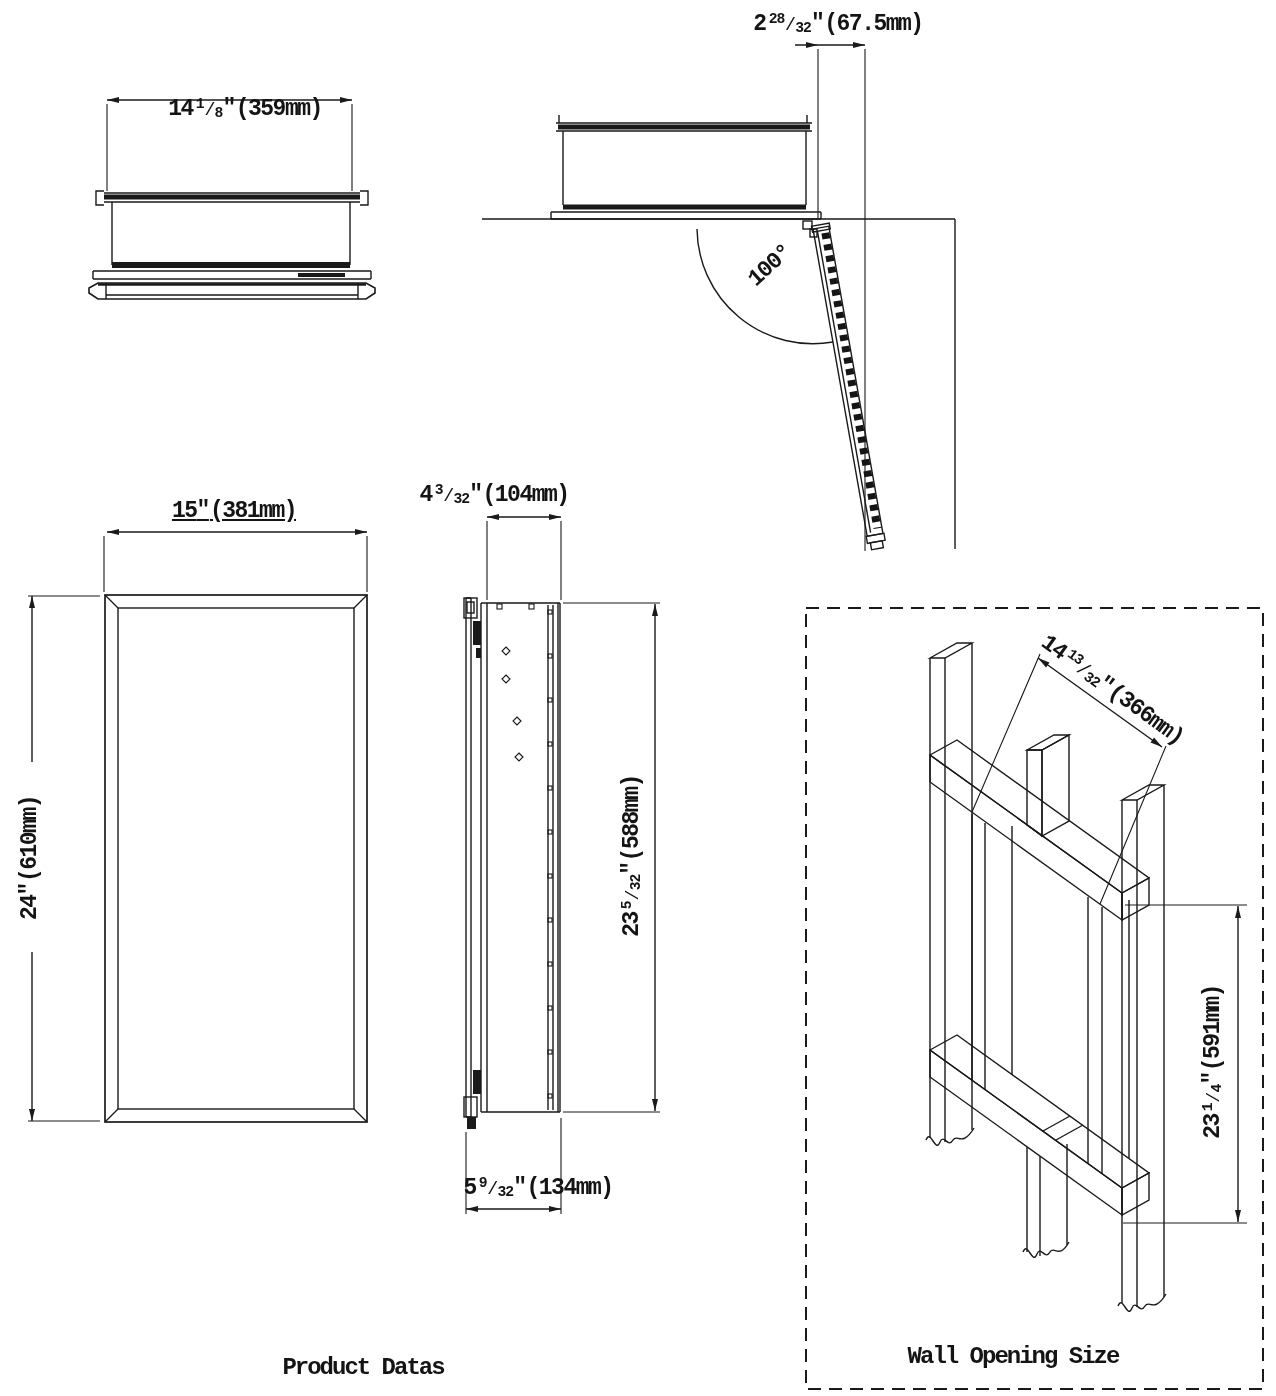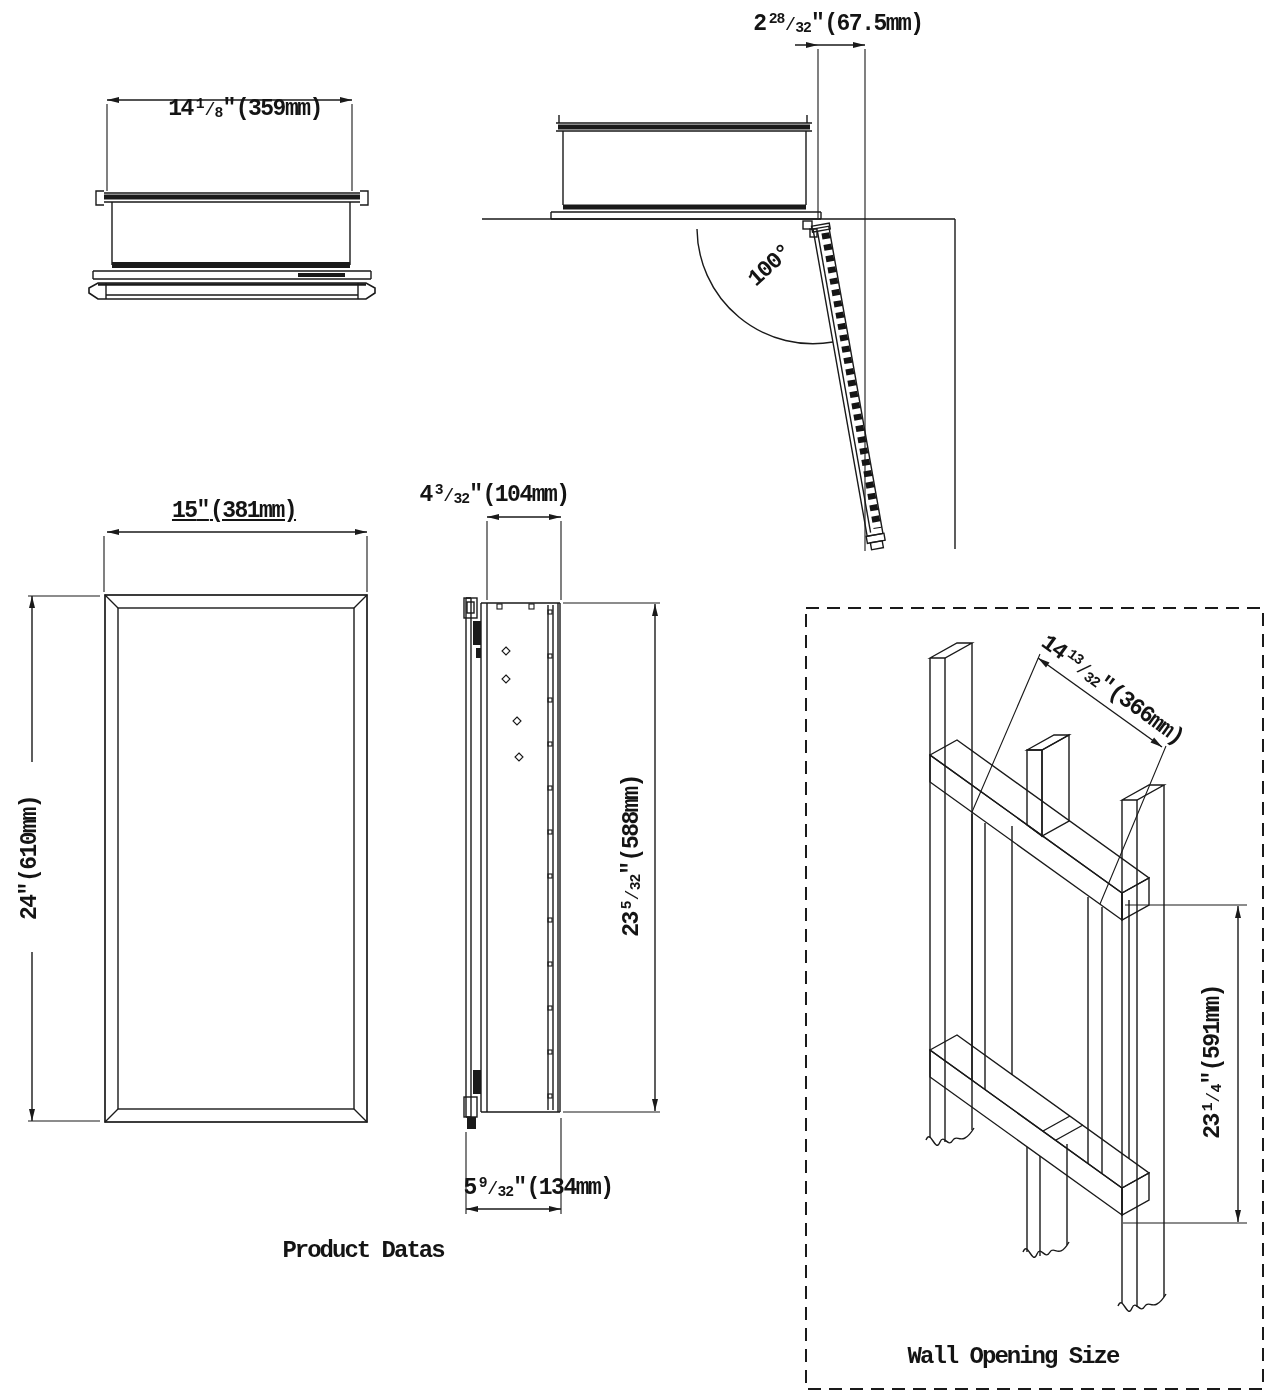--- a/index.html
+++ b/index.html
@@ -216,17 +216,17 @@
 </div>
 
 <div class="lbl dim rot-iso" style="left:1112px;top:690px;">
   <span>14</span><sup>13</sup><span class="fs">⁄</span><sub>32</sub><span>″</span><span class="mt">(366mm)</span>
 </div>
 
 <div class="lbl dim rot-ccw" style="left:1213px;top:1062px;">
   <span>23</span><sup>1</sup><span class="fs">⁄</span><sub>4</sub><span>″</span><span class="mt">(591mm)</span>
 </div>
 
-<div class="lbl title" style="left:363px;top:1250px;">Product Datas</div>
+<div class="lbl title" style="left:363px;top:1367px;">Product Datas</div>
 
 <div class="lbl title" style="left:1013px;top:1356px;">Wall Opening Size</div>
 
 </div>
 
 </body></html>

